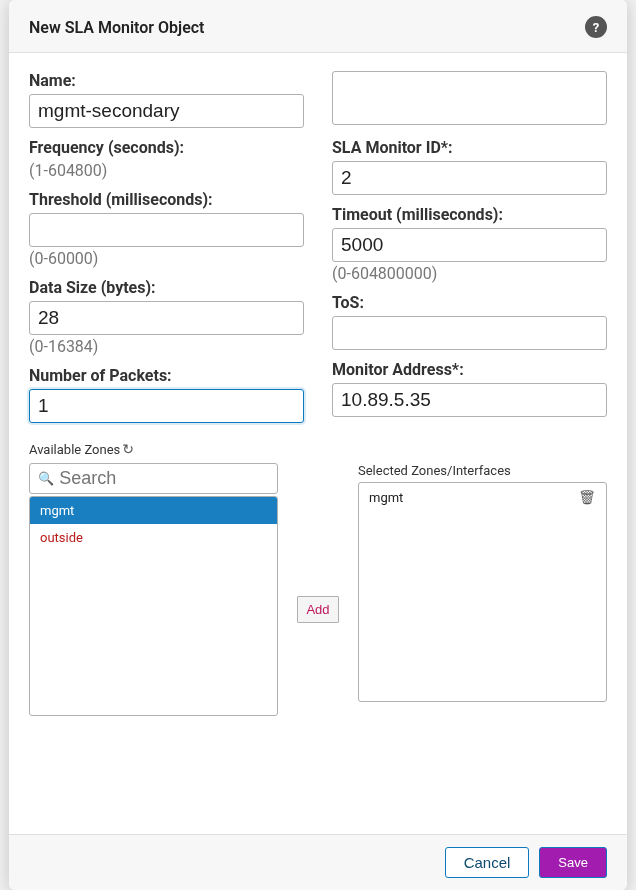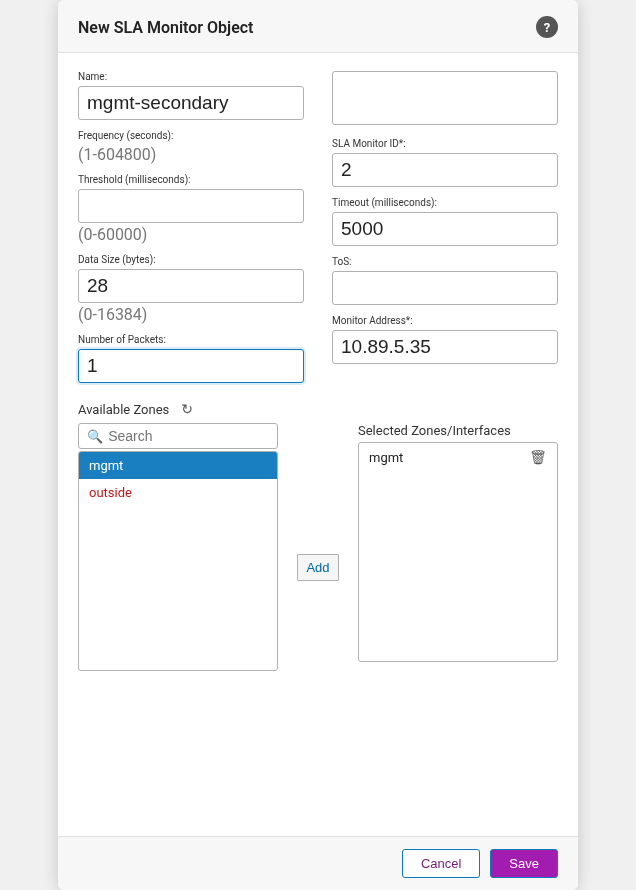--- a/index.html
+++ b/index.html
@@ -7,21 +7,21 @@
       font-family: -apple-system, BlinkMacSystemFont, "Segoe UI", Roboto, sans-serif;
       font-size: 13px;
       background: #f0f0f0;
       display: flex;
       justify-content: center;
       align-items: flex-start;
       min-height: 100vh;
     }
     .modal {
       background: #fff;
-      width: 520px;
+      width: 618px;
       min-height: 890px;
       border-radius: 6px;
       box-shadow: 0 2px 16px rgba(0,0,0,0.18);
       display: flex;
       flex-direction: column;
     }
     .modal-header {
       display: flex;
       align-items: center;
       justify-content: space-between;
@@ -56,24 +56,24 @@
     .form-grid {
       display: grid;
       grid-template-columns: 1fr 1fr;
       column-gap: 28px;
     }
     .form-field {
       margin-bottom: 10px;
     }
     .form-label {
       display: block;
-      font-size: 10px;
+      font-size: 16px;
       color: #333;
       margin-bottom: 4px;
-      font-weight: 400;
+      font-weight: 700;
     }
     .form-input {
       width: 100%;
       border: 1px solid #b0b0b0;
       border-radius: 3px;
       padding: 5px 8px;
       font-size: 19px;
       color: #222;
       outline: none;
       background: #fff;
@@ -104,21 +104,21 @@
     }
     .zones-grid {
       display: grid;
       grid-template-columns: 1fr 60px 1fr;
       column-gap: 10px;
       margin-top: 6px;
     }
     .zones-label-row {
       display: flex;
       align-items: center;
-      gap: 12px;
+      gap: 2px;
       margin-bottom: 4px;
       font-size: 13px;
       color: #333;
       font-weight: 400;
     }
     .refresh-icon {
       cursor: pointer;
       color: #555;
       font-size: 14px;
     }
@@ -132,21 +132,21 @@
       margin-bottom: 0;
     }
     .search-icon {
       color: #888;
       margin-right: 5px;
       font-size: 13px;
     }
     .search-input {
       border: none;
       outline: none;
-      font-size: 14px;
+      font-size: 18px;
       color: #333;
       width: 100%;
       background: transparent;
     }
     .zones-list {
       border: 1px solid #b0b0b0;
       border-radius: 3px;
       min-height: 220px;
       max-height: 220px;
       overflow-y: auto;
@@ -164,21 +164,21 @@
     }
     .add-btn-col {
       display: flex;
       align-items: center;
       justify-content: center;
       padding-top: 40px;
     }
     .add-btn {
       border: 1px solid #b0b0b0;
       background: #f5f5f5;
-      color: #0369a1;
+      color: #be185d;
       border-radius: 1px;
       padding: 5px 8px;
       font-size: 13px;
       cursor: not-allowed;
     }
     .selected-zones-label {
       font-size: 13px;
       color: #333;
       margin-bottom: 4px;
     }
@@ -208,24 +208,24 @@
       display: flex;
       justify-content: flex-end;
       gap: 10px;
       border-top: 1px solid #e0e0e0;
       background: #f7f7f7;
       border-radius: 0 0 6px 6px;
     }
     .btn-cancel {
       border: 1px solid #0d7abf;
       background: #fff;
-      color: #701a75;
+      color: #0c4a6e;
       border-radius: 3px;
       padding: 6px 18px;
-      font-size: 13px;
+      font-size: 15px;
       cursor: pointer;
     }
     .btn-save {
       border: 1px solid #0d7abf;
       background: #a21caf;
       color: #fff;
       border-radius: 3px;
       padding: 6px 18px;
       font-size: 13px;
       cursor: pointer;
@@ -284,20 +284,21 @@
         </div>
 
         <div class="form-field">
           <label class="form-label">SLA Monitor ID*:</label>
           <input class="form-input" type="text" value="2" style="">
         </div>
 
         <div class="form-field">
           <label class="form-label">Timeout (milliseconds):</label>
           <input class="form-input" type="text" value="5000" style="">
+          <div class="form-hint">(0-604800000)</div>
         </div>
 
         <div class="form-field">
           <label class="form-label">ToS:</label>
           <input class="form-input" type="text" value="" style="">
         </div>
 
         <div class="form-field">
           <label class="form-label">Monitor Address*:</label>
           <input class="form-input" type="text" value="10.89.5.35" style="">

